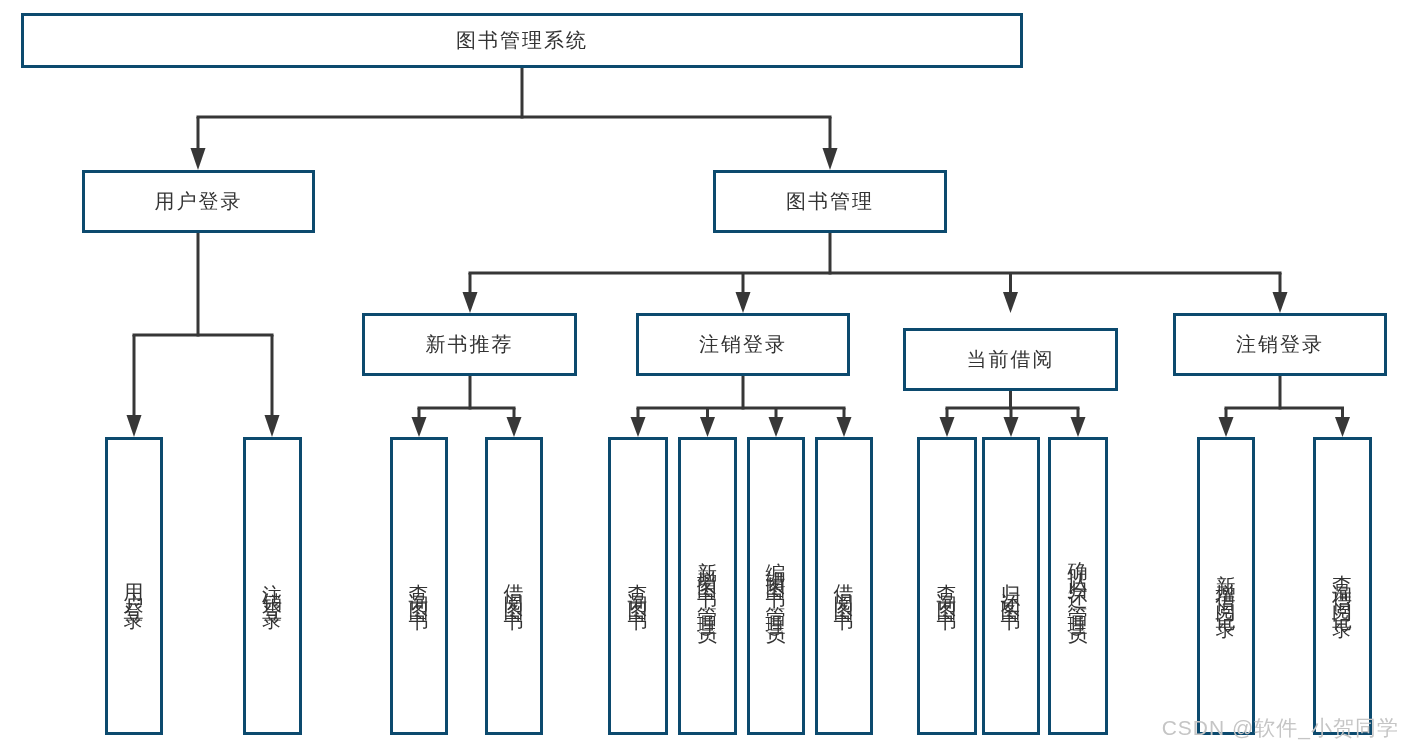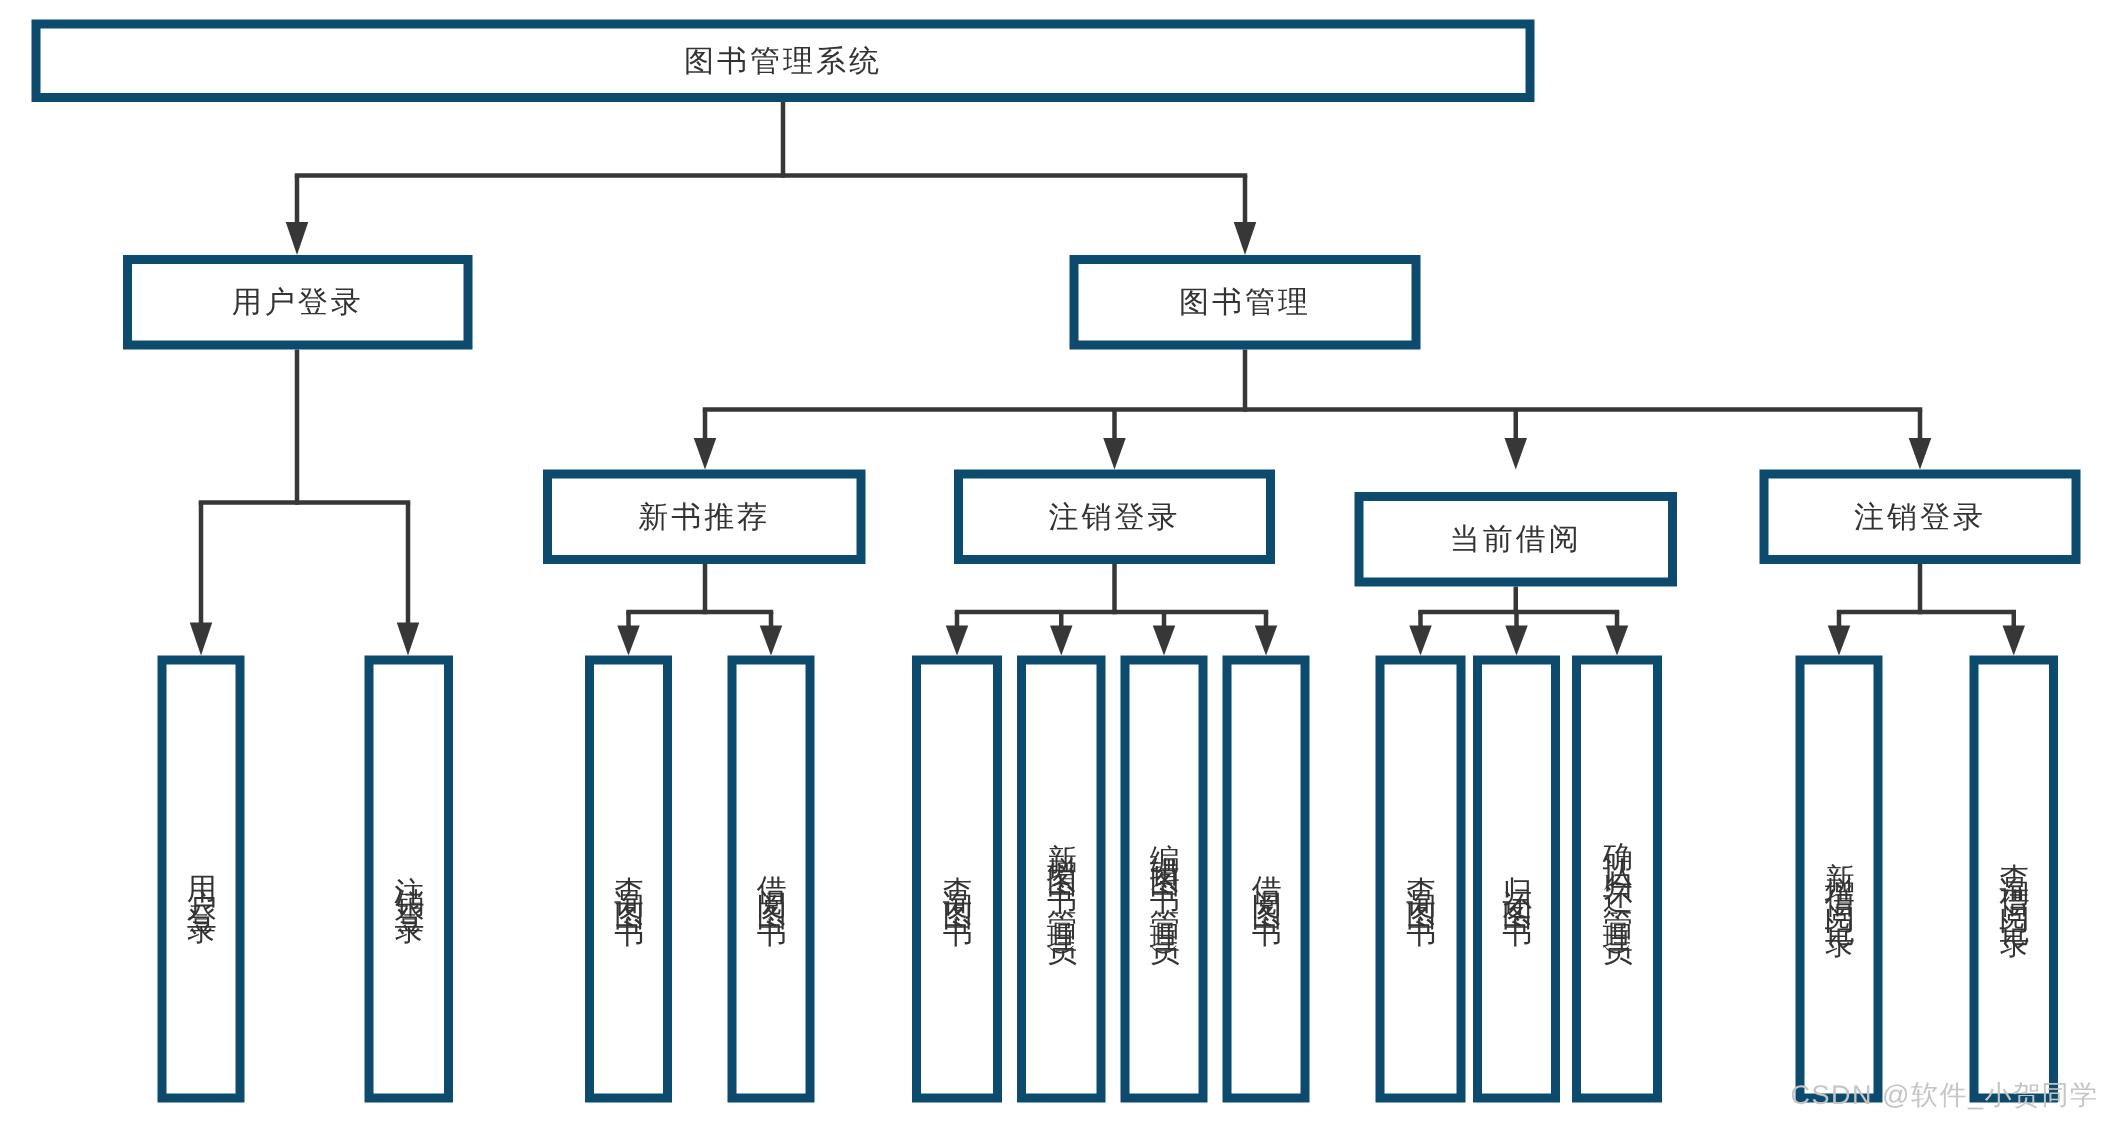--- a/index.html
+++ b/index.html
@@ -7,21 +7,21 @@
     position:relative;
     width:1405px;height:747px;
     background:#ffffff;
     font-family:"Liberation Sans","DejaVu Sans",sans-serif;
     overflow:hidden;
   }
   #wires{position:absolute;left:0;top:0;width:1405px;height:747px;}
   .node{
     position:absolute;
     box-sizing:border-box;
-    border:6px solid #0c4a6e;
+    border:3px solid #0c4a6e;
     background:#ffffff;
     display:flex;
     align-items:center;
     justify-content:center;
     color:#333333;
     font-size:20px;
     letter-spacing:2px;
   }
   .leaf{
     letter-spacing:0;
@@ -32,21 +32,21 @@
     letter-spacing:9px;
     font-size:20px;
     line-height:26px;
     color:#333333;
     white-space:nowrap;
   }
   #watermark{
     position:absolute;
     right:6px;
     bottom:5px;
-    font-size:18px;
+    font-size:21px;
     color:#c5c5c5;
     letter-spacing:1px;
     white-space:nowrap;
     pointer-events:none;
   }
 </style>
 </head>
 <body>
 
 <div id="stage">

